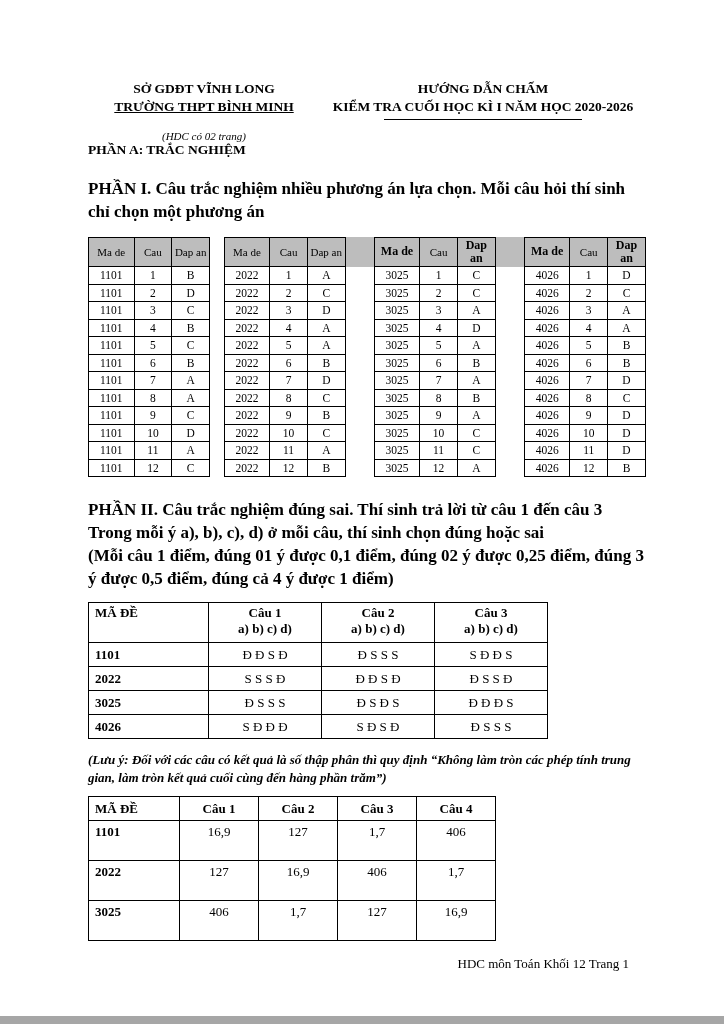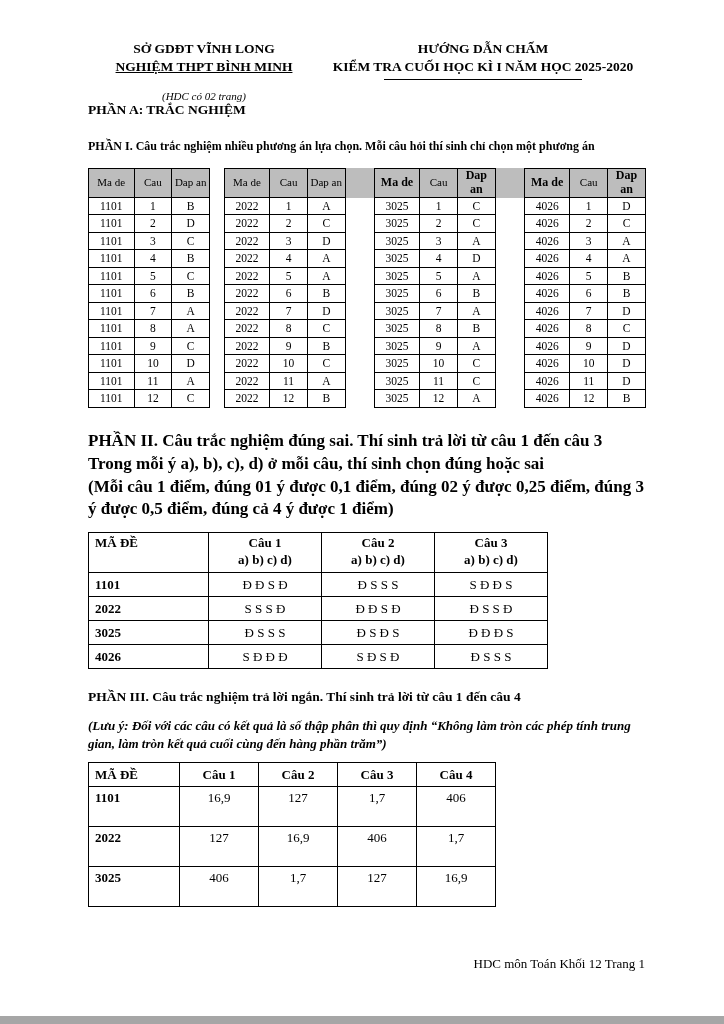--- a/index.html
+++ b/index.html
@@ -1,33 +1,33 @@
 <!DOCTYPE html>
 <html><head>
 <meta charset="utf-8">
 <style>
   html,body{margin:0;padding:0;}
   body{
     width:724px;height:1024px;background:#ffffff;position:relative;
     font-family:"Liberation Serif", serif;color:#000;overflow:hidden;
   }
-  .page{padding:40px 78px 0 88px;}
+  .page{padding:80px 78px 0 88px;}
   .bold{font-weight:bold;}
   .italic{font-style:italic;}
   
   .header{display:flex;align-items:flex-start;}
   .header-left{width:232px;text-align:center;}
   .header-right{flex:1;text-align:center;}
   .h-line{font-size:13.5px;line-height:1.35;}
   .underline{text-decoration:underline;}
   .h-note{font-size:11px;margin-top:14px;}
   .title-rule{width:198px;border-bottom:1.2px solid #000;margin:3px auto 0 auto;}
   
   .sec-title{font-size:13.5px;font-weight:bold;}
-  .p1-title{font-size:12px;font-weight:bold;margin-top:20px;max-width:575px;line-height:1.35;}
+  .p1-title{font-size:17px;font-weight:bold;margin-top:20px;max-width:575px;line-height:1.35;}
   
   .p1-wrap{display:flex;align-items:flex-start;margin-top:13px;}
   .p1-table{border-collapse:collapse;}
   .p1-table th,.p1-table td{border:1px solid #000;text-align:center;padding:0 2px;}
   .p1-table th{
     background:#bdbdbd;font-weight:normal;font-size:11px;height:28px;line-height:1.15;
     vertical-align:middle;
   }
   .p1-table th.w1{width:42px;}
   .p1-table th.w2{width:34px;}
@@ -52,37 +52,37 @@
   .p3-note{font-size:13px;font-weight:bold;font-style:italic;line-height:1.35;margin-top:12px;max-width:575px;}
   .p3-table{border-collapse:collapse;margin-top:10px;}
   .p3-table th,.p3-table td{border:1px solid #000;font-size:13px;}
   .p3-table th{font-weight:bold;height:21px;}
   .p3-table th.made{width:83px;text-align:left;padding-left:6px;}
   .p3-table th.cau{width:76px;text-align:center;}
   .p3-table td{height:35px;vertical-align:top;padding-top:3px;}
   .p3-table td.made{font-weight:bold;text-align:left;padding-left:6px;}
   .p3-table td.val{text-align:center;}
   
-  .footer{position:absolute;right:79px;top:956px;font-size:13px;}
+  .footer{position:absolute;right:95px;top:956px;font-size:13px;}
   .bottom-strip{position:absolute;left:0;bottom:0;width:724px;height:8px;background:#a6a6a6;}
 </style>
 </head>
 <body>
 
 <div class="page">
 
   <div class="header">
     <div class="header-left">
       <div class="h-line bold">SỞ GDĐT VĨNH LONG</div>
-      <div class="h-line bold underline">NGHIỆM THPT BÌNH MINH</div>
+      <div class="h-line bold underline">TRƯỜNG THPT BÌNH MINH</div>
       <div class="h-note italic">(HDC có 02 trang)</div>
     </div>
     <div class="header-right">
       <div class="h-line bold">HƯỚNG DẪN CHẤM</div>
-      <div class="h-line bold">KIỂM TRA CUỐI HỌC KÌ I NĂM HỌC 2025-2020</div>
+      <div class="h-line bold">KIỂM TRA CUỐI HỌC KÌ I NĂM HỌC 2020-2026</div>
       <div class="title-rule"></div>
     </div>
   </div>
 
   <div class="sec-title">PHẦN A: TRẮC NGHIỆM</div>
 
   <div class="p1-title">PHẦN I. Câu trắc nghiệm nhiều phương án lựa chọn. Mỗi câu hỏi thí sinh chỉ chọn một phương án</div>
 
   <div class="p1-wrap">
       <table class="p1-table">
@@ -418,21 +418,20 @@
         </tr>
         <tr>
           <td class="made">4026</td>
           <td class="ans">S Đ Đ Đ</td>
           <td class="ans">S Đ S Đ</td>
           <td class="ans">Đ S S S</td>
         </tr>
       </tbody>
     </table>
 
-  <div class="p3-title">PHẦN III. Câu trắc nghiệm trả lời ngắn. Thí sinh trả lời từ câu 1 đến câu 4</div>
   <div class="p3-note">(Lưu ý: Đối với các câu có kết quả là số thập phân thì quy định “Không làm tròn các phép tính trung gian, làm tròn kết quả cuối cùng đến hàng phần trăm”)</div>
 
   <table class="p3-table">
       <thead>
         <tr>
           <th class="made">MÃ ĐỀ</th>
           <th class="cau">Câu 1</th>
           <th class="cau">Câu 2</th>
           <th class="cau">Câu 3</th>
           <th class="cau">Câu 4</th>

